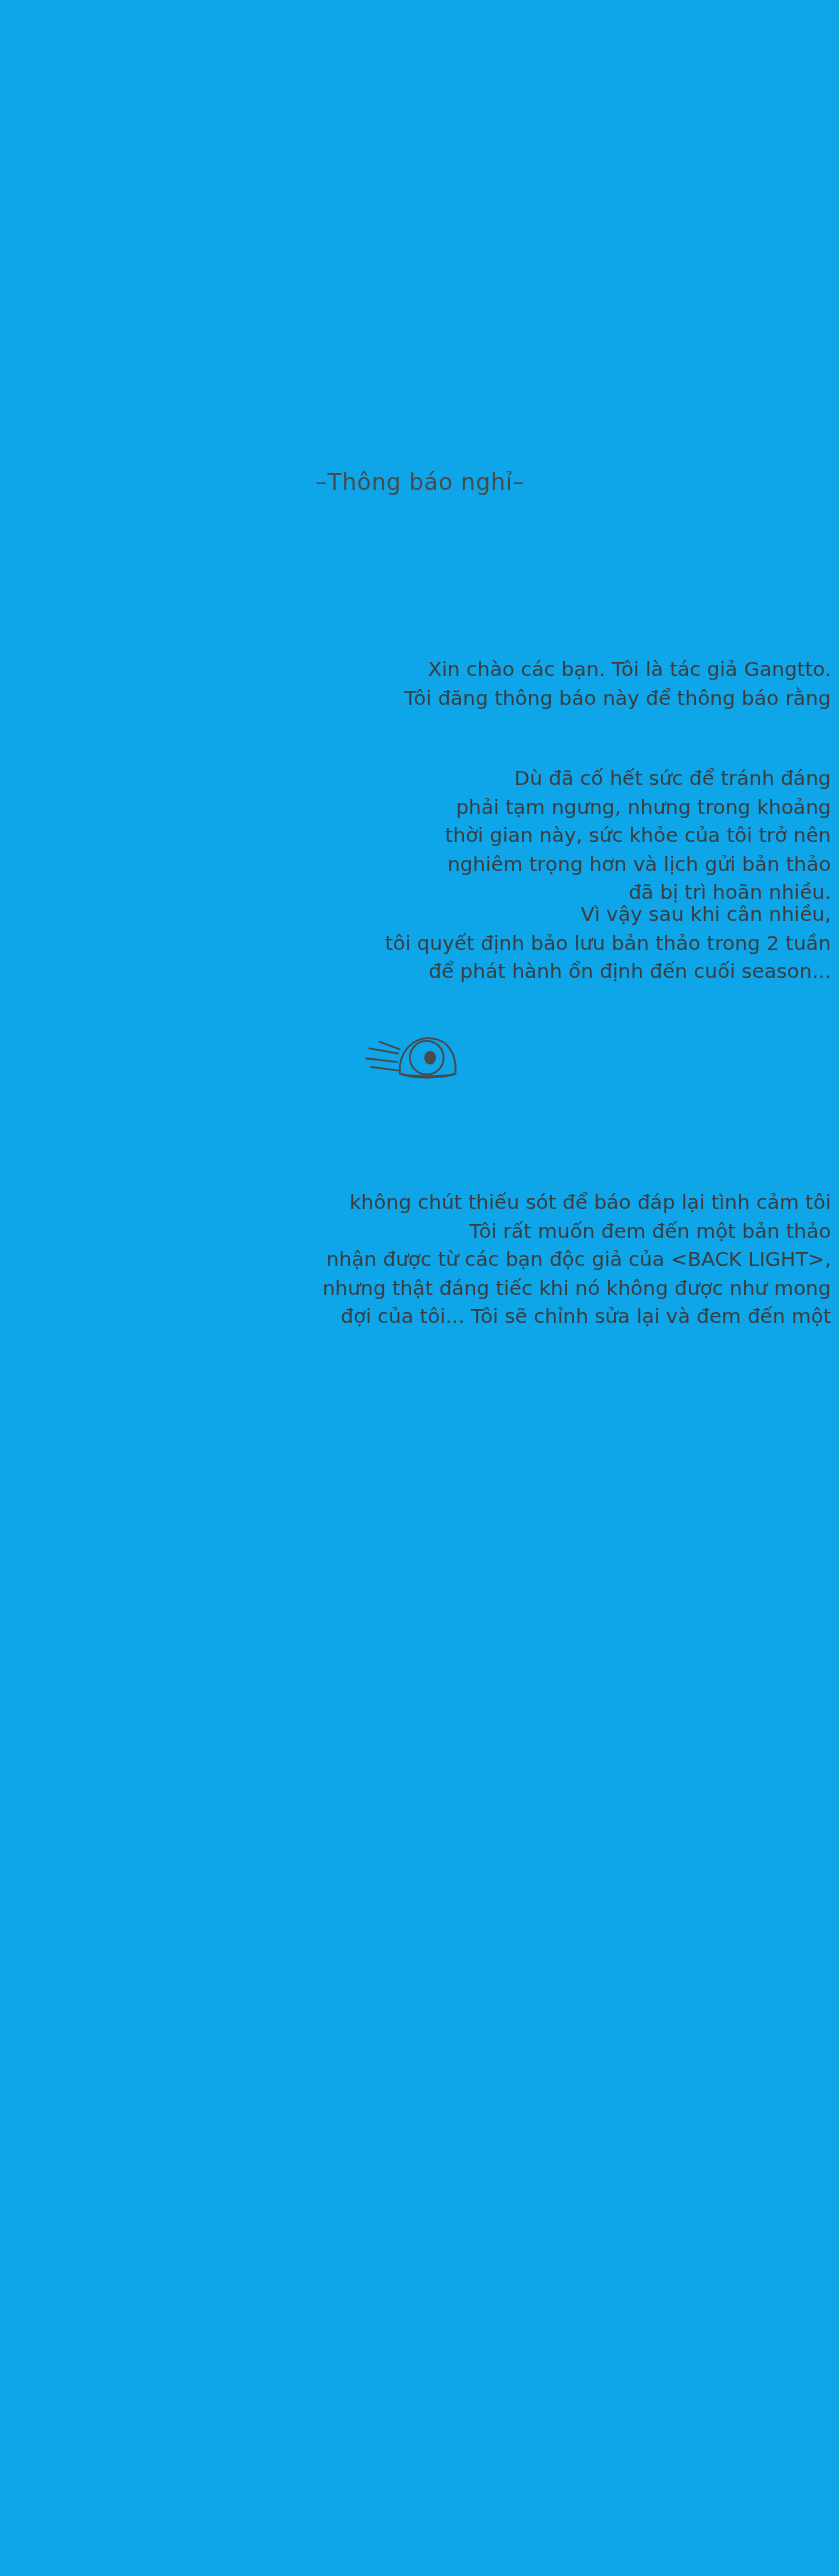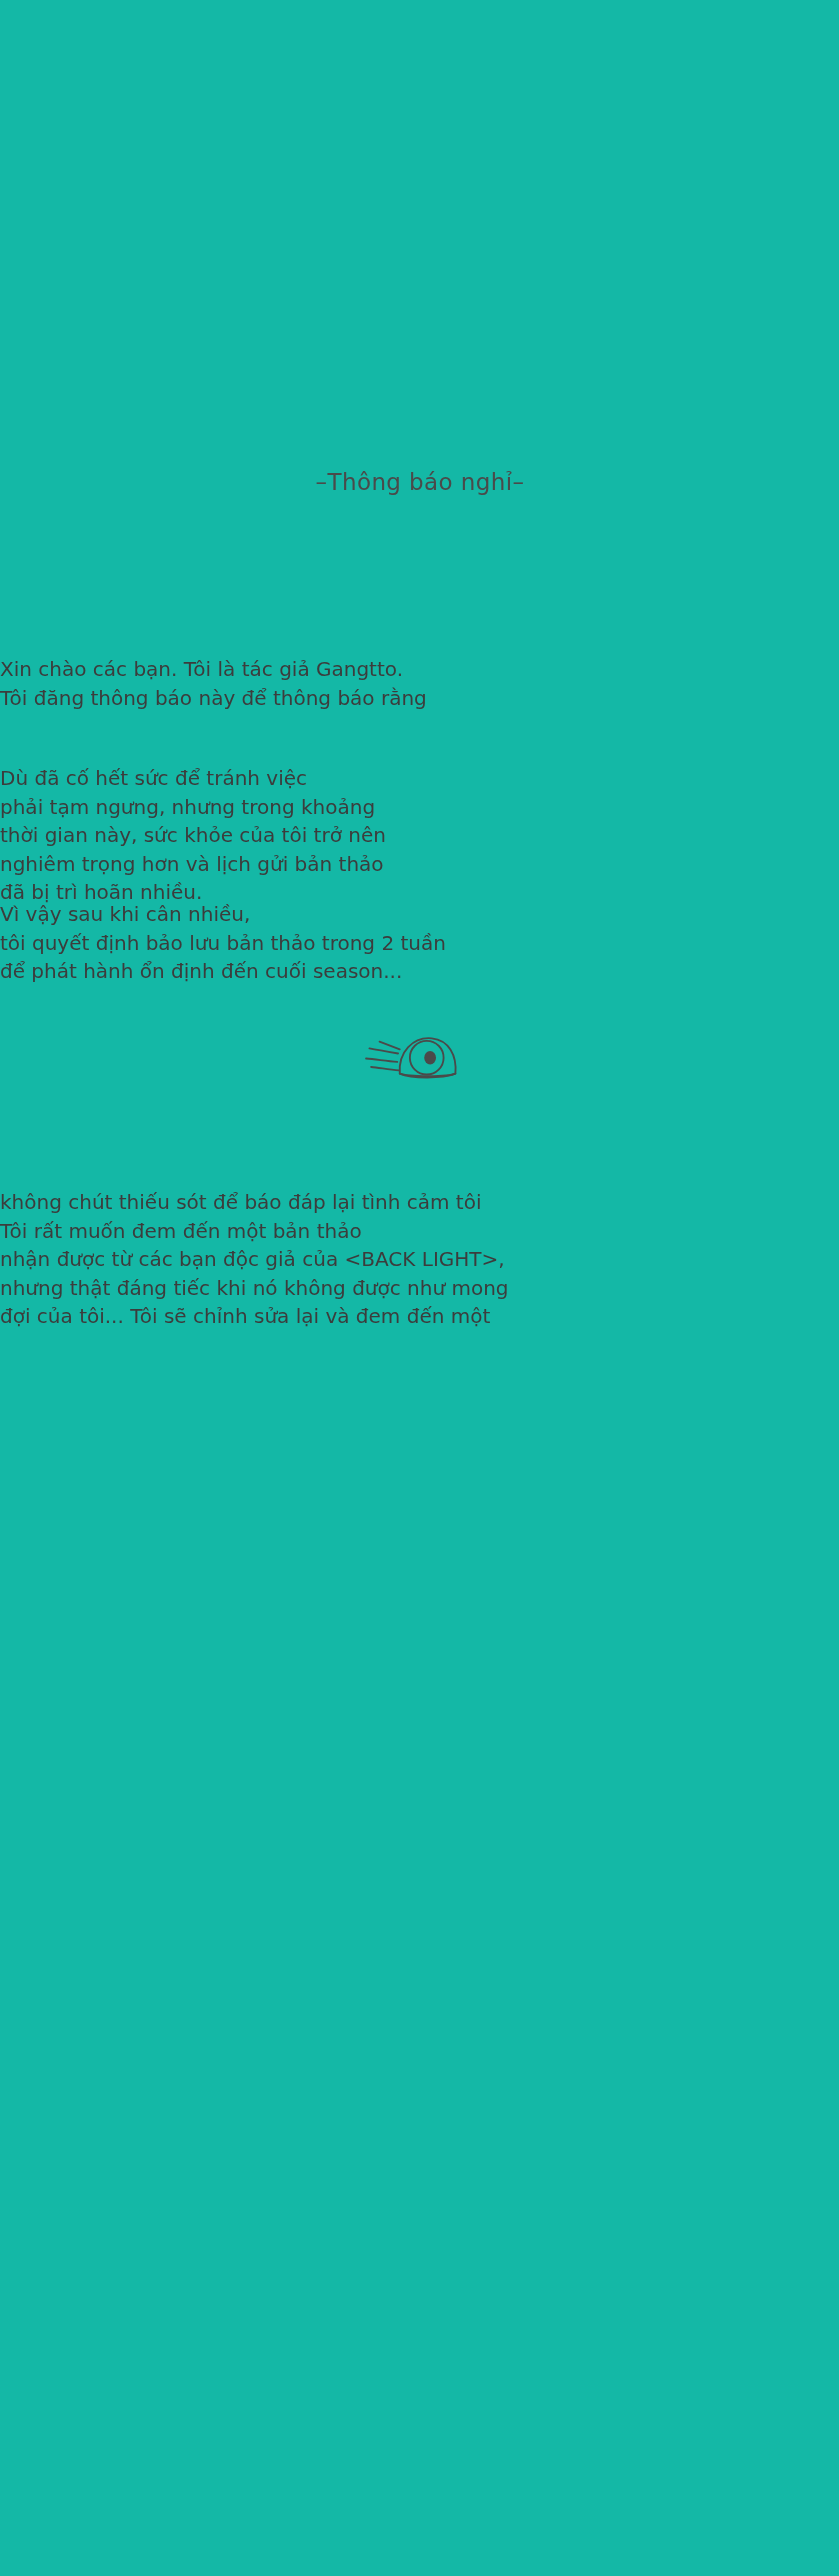--- a/index.html
+++ b/index.html
@@ -11,40 +11,40 @@
     width: 840px;
     height: 2576px;
     font-family: "DejaVu Sans", "Liberation Sans", sans-serif;
     color: #3a3a3a;
     position: relative;
     overflow: hidden;
   }
   .page {
     width: 840px;
     min-height: 2576px;
-    background: #14b8a6;
+    background: #0ea5e9;
     position: relative;
     box-sizing: border-box;
   }
   .notice-title {
     position: absolute;
     top: 469px;
     left: 0;
     width: 840px;
     text-align: center;
     font-size: 23px;
     letter-spacing: 0.4px;
     color: #4a4a4a;
     font-weight: 400;
   }
   .body-block {
     position: absolute;
     left: 0;
     width: 831px;
-    text-align: left;
+    text-align: right;
     color: #3c3c3c;
     font-size: 20px;
     line-height: 28.6px;
   }
   .body-block p {
     margin: 0;
     padding: 0;
   }
   .block-1 { top: 655px; }
   .block-2 { top: 764px; }
@@ -71,21 +71,21 @@
   <div class="notice-title">
     <span>–Thông báo nghỉ–</span>
   </div>
 
   <div class="body-block block-1">
     <p>Xin chào các bạn. Tôi là tác giả Gangtto.</p>
     <p>Tôi đăng thông báo này để thông báo rằng</p>
   </div>
 
   <div class="body-block block-2">
-    <p>Dù đã cố hết sức để tránh việc</p>
+    <p>Dù đã cố hết sức để tránh đáng</p>
     <p>phải tạm ngưng, nhưng trong khoảng</p>
     <p>thời gian này, sức khỏe của tôi trở nên</p>
     <p>nghiêm trọng hơn và lịch gửi bản thảo</p>
     <p>đã bị trì hoãn nhiều.</p>
   </div>
 
   <div class="body-block block-3">
     <p>Vì vậy sau khi cân nhiều,</p>
     <p>tôi quyết định bảo lưu bản thảo trong 2 tuần</p>
     <p>để phát hành ổn định đến cuối season...</p>

